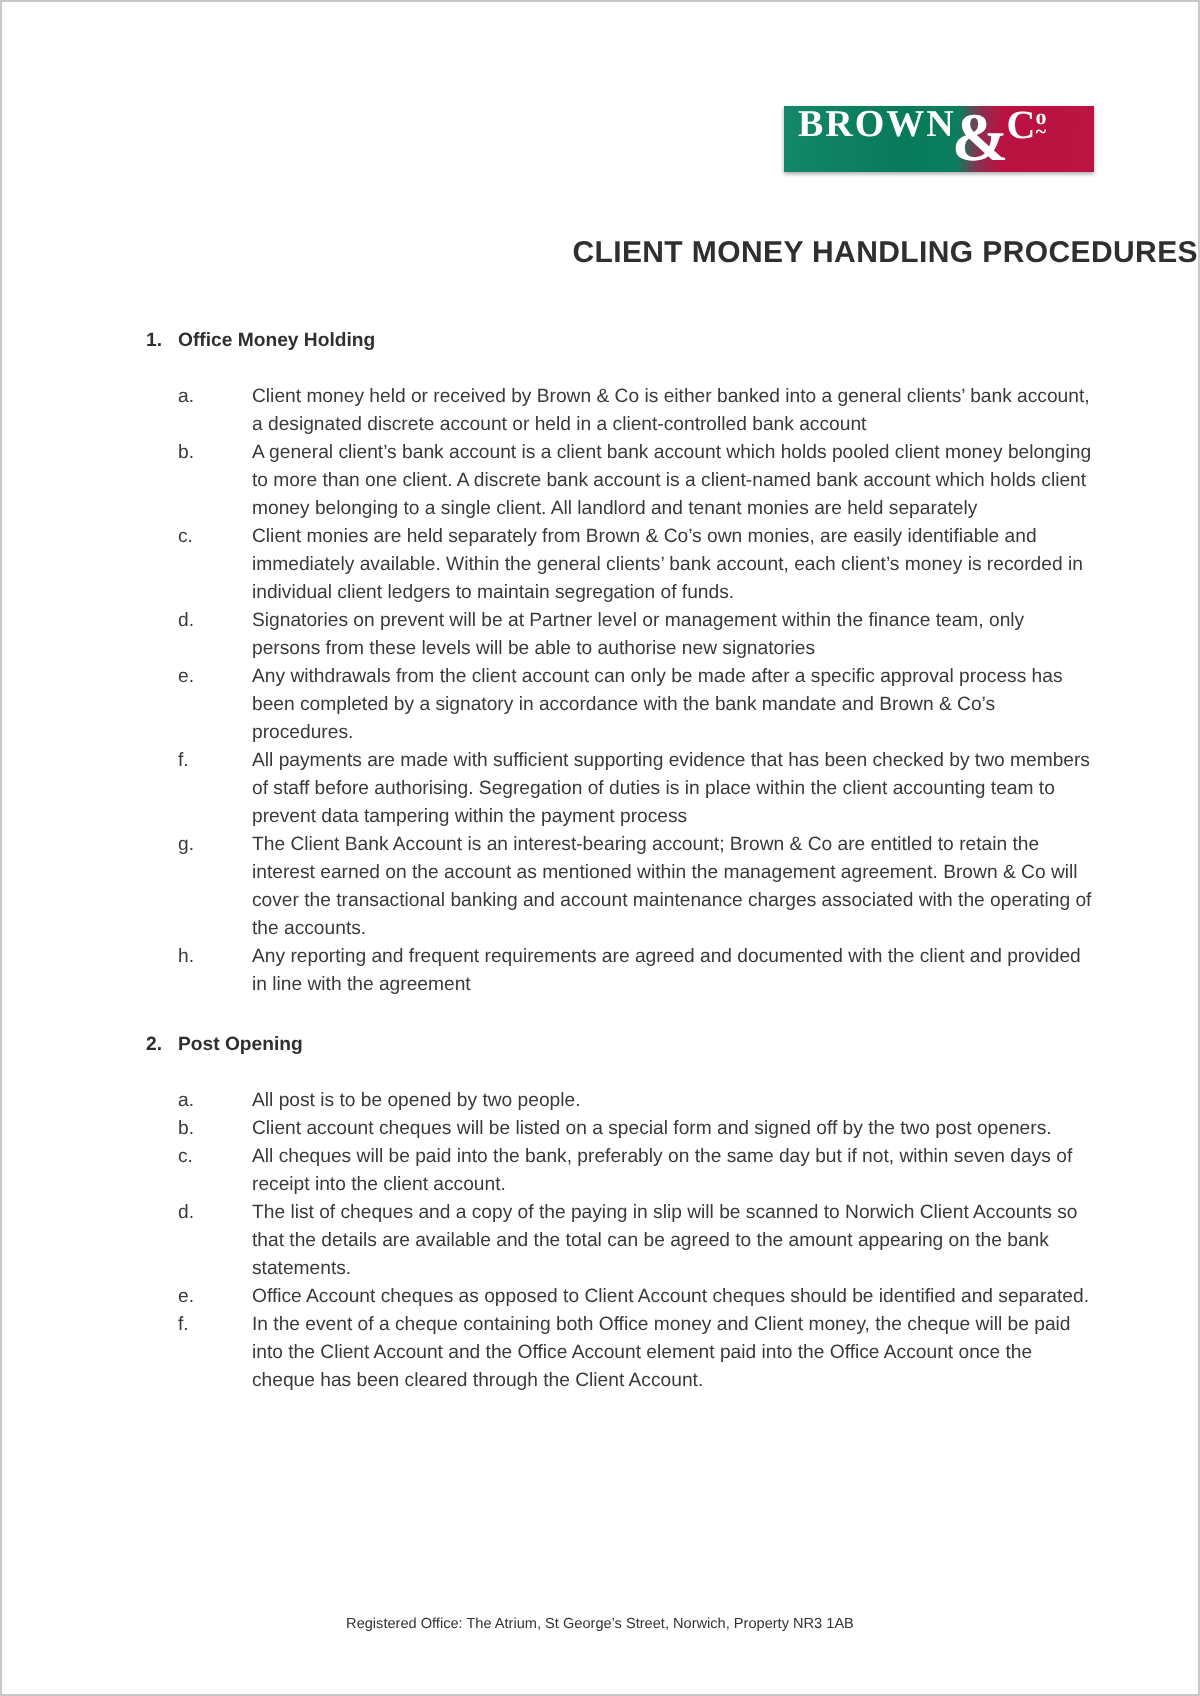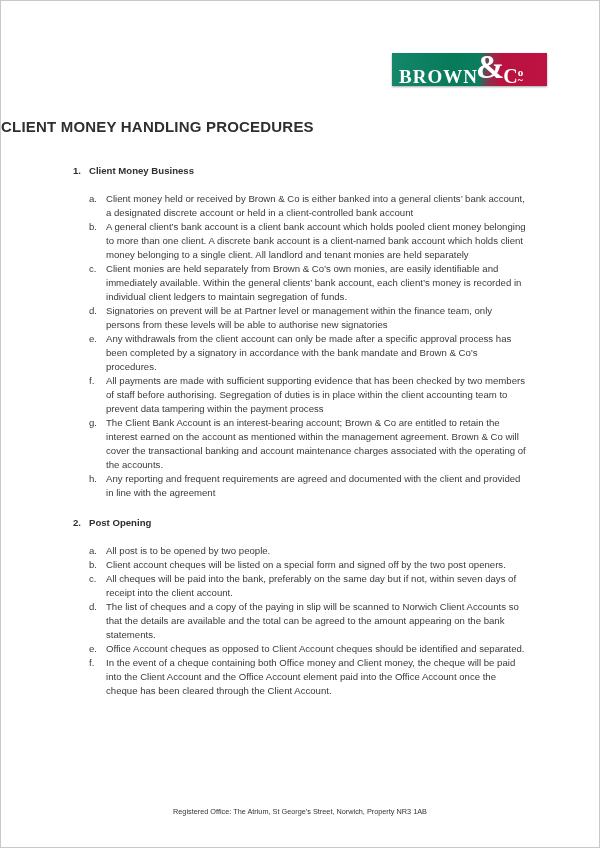--- a/index.html
+++ b/index.html
@@ -20,21 +20,21 @@
     position: absolute;
     top: 52px;
     left: 391px;
     width: 155px;
     height: 33px;
     background: linear-gradient(93deg,
       #15876a 0%, #077a5a 40%, #0a7e5e 56%,
       #8c2f50 63%, #ba1240 70%, #bc1342 100%);
     box-shadow: 0 1px 2px rgba(0,0,0,0.35);
     display: flex;
-    align-items: flex-end;
+    align-items: flex-start;
     padding: 0 6px 0 7px;
     box-sizing: border-box;
     white-space: nowrap;
   }
   .logo-brown {
     font-family: "Liberation Serif", serif;
     font-weight: bold;
     font-size: 19px;
     letter-spacing: 1px;
     color: #ffffff;
@@ -74,21 +74,21 @@
     font-weight: bold;
     font-size: 10px;
     color: #ffffff;
     line-height: 0.45;
   }
 
   
   .doc-title {
     margin: 0;
     padding-top: 117px;
-    text-align: left;
+    text-align: right;
     font-size: 15px;
     font-weight: bold;
     letter-spacing: 0.2px;
     color: #2f2f2f;
   }
 
   
   .content {
     padding: 0 70px 0 72px;
     font-size: 9.6px;
@@ -98,21 +98,21 @@
     display: flex;
     font-weight: bold;
     color: #2f2f2f;
   }
   .section-heading .num { width: 16px; flex: 0 0 16px; }
   .sec1-heading { margin-top: 29px; }
   .sec2-heading { margin-top: 16px; }
   .items { margin-top: 14px; }
   .item { display: flex; }
   .item .letter { width: 17px; flex: 0 0 17px; margin-left: 16px; }
-  .item .text { width: 420px; flex: 0 0 420px; }
+  .item .text { width: 420px; flex: 0 0 420px; margin-left: 20px; }
 
   
   .doc-footer {
     position: absolute;
     left: 0;
     right: 0;
     bottom: 30px;
     text-align: center;
     font-size: 7.3px;
     line-height: 11px;
@@ -135,21 +135,21 @@
       </span>
     </span>
   </div>
 
   <h1 class="doc-title">CLIENT MONEY HANDLING PROCEDURES</h1>
 
   <div class="content">
 
     <div class="section-heading sec1-heading">
       <span class="num">1.</span>
-      <span class="label">Client Money Business</span>
+      <span class="label">Office Money Holding</span>
     </div>
     <div class="items">
       <div class="item">
         <span class="letter">a.</span>
         <span class="text">Client money held or received by Brown &amp; Co is either banked into a general clients’ bank account, a designated discrete account or held in a client-controlled bank account</span>
       </div>
       <div class="item">
         <span class="letter">b.</span>
         <span class="text">A general client’s bank account is a client bank account which holds pooled client money belonging to more than one client. A discrete bank account is a client-named bank account which holds client money belonging to a single client. All landlord and tenant monies are held separately</span>
       </div>

